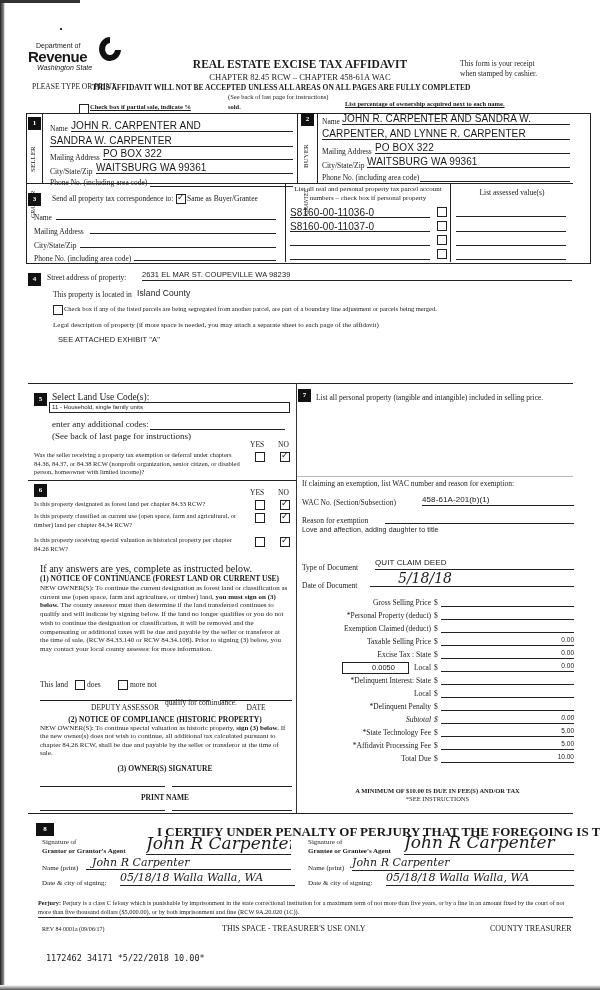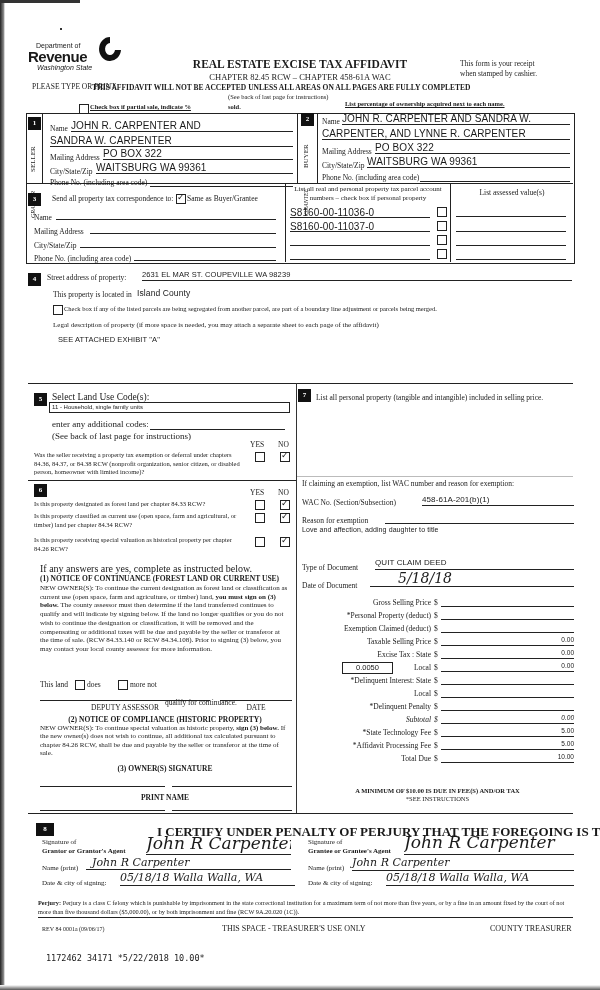--- a/index.html
+++ b/index.html
@@ -5,21 +5,21 @@
   html,body{margin:0;padding:0;}
   body{width:600px;height:990px;background:#fff;position:relative;overflow:hidden;font-family:"Liberation Serif",serif;color:#1a1a1a;}
   .abs{position:absolute;}
   .edge-left{left:0;top:0;width:5px;height:990px;background:linear-gradient(90deg,#222,#888 70%,#fff);}
   .edge-top{left:0;top:0;width:80px;height:3px;background:#333;}
   .edge-bottom{left:0;top:985px;width:600px;height:5px;background:linear-gradient(180deg,#fff,#555);}
   .sans{font-family:"Liberation Sans",sans-serif;}
   .typed{font-family:"Liberation Sans",sans-serif;font-size:10px;letter-spacing:0.1px;}
   .hand{font-family:"DejaVu Serif",serif;font-style:italic;}
   .line{border-bottom:1px solid #222;}
-  .box{border:1px solid #222;}
+  .box{border:1px solid #222;padding-left:16px;}
   .num{background:#111;color:#fff;font-size:7px;font-weight:bold;text-align:center;line-height:13px;width:13px;height:13px;}
   .cb{width:8px;height:8px;border:1px solid #222;background:#fff;display:inline-block;position:absolute;}
   .cb.checked::after{content:"\2713";position:absolute;left:0;top:-3px;font-size:9px;line-height:11px;}
   .lbl{font-size:7.5px;white-space:nowrap;}
   .vert{writing-mode:vertical-rl;transform:rotate(180deg);font-size:7px;text-align:center;line-height:8px;}
   .right{text-align:right;}
   .center{text-align:center;}
   .bold{font-weight:bold;}
   .sm{font-size:7px;}
 </style>

